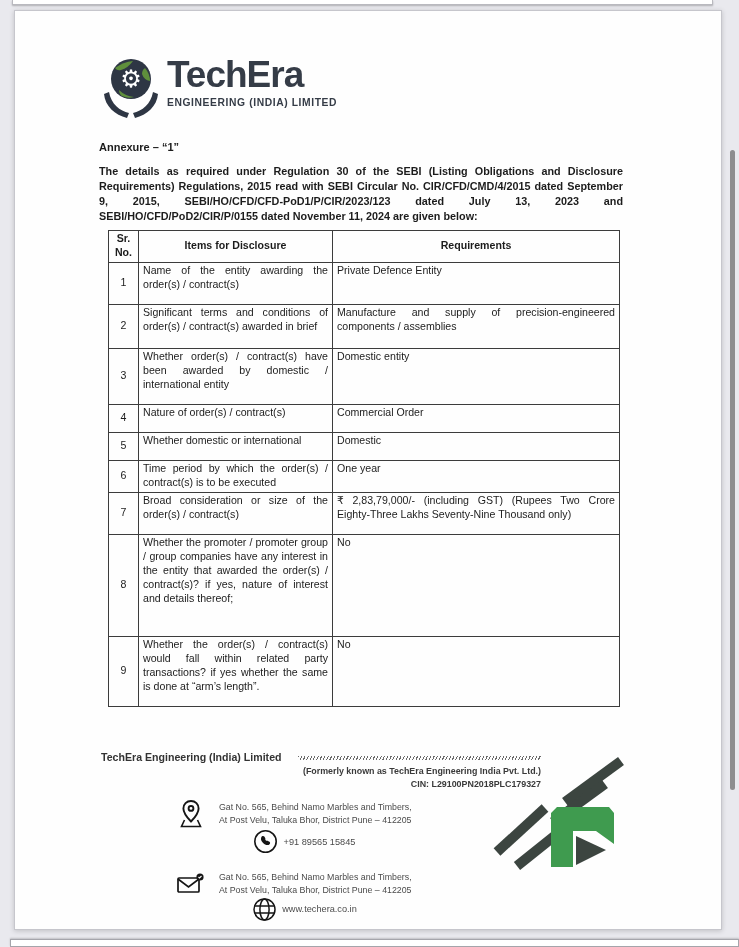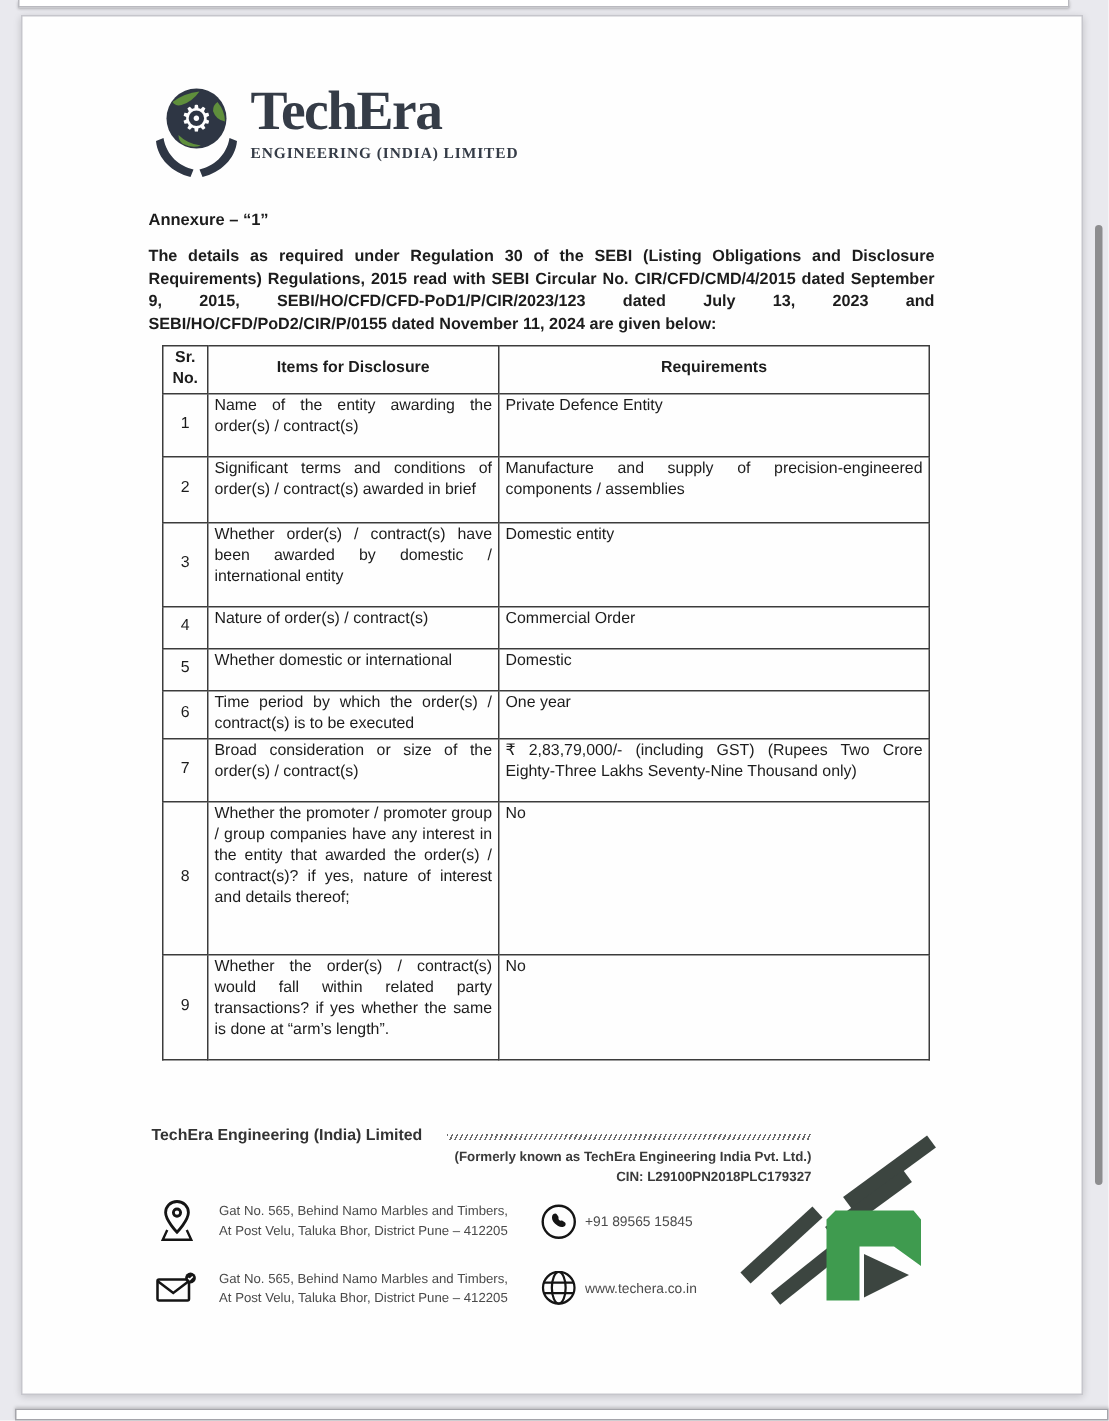--- a/index.html
+++ b/index.html
@@ -27,21 +27,21 @@
     box-shadow:0 -1px 2px rgba(0,0,0,.18);
   }
   .scrollbar {
     position:absolute; right:4px; top:150px; width:5px; height:640px;
     background:#8d8d8f; border-radius:3px;
   }
 
   
   .logo { position:absolute; left:86px; top:43px; display:flex; align-items:flex-start; }
   .logo-mark { width:60px; height:64px; margin-right:6px; }
-  .logo-text { padding-top:2px;font-family:Liberation Serif, serif; }
+  .logo-text { padding-top:2px; }
   .logo-name {
     font-size:37px; font-weight:bold; color:#353c47;
     letter-spacing:-1px; line-height:1;
   }
   .logo-sub {
     font-size:10.3px; font-weight:bold; color:#353c47;
     letter-spacing:.6px; margin-top:4px;
   }
 
   
@@ -89,21 +89,21 @@
   .company-row { display:flex; align-items:flex-start; }
   .company-name { font-size:10.6px; font-weight:bold; white-space:nowrap; }
   .hatch-line {
     flex:1; height:4px; margin:5px 0 0 16px;
     background:repeating-linear-gradient(115deg,#6b6b6b 0 1px,transparent 1px 3px);
   }
   .company-formerly { font-size:8.9px; font-weight:bold; margin-top:2.5px; color:#3a3a3a; }
   .company-cin      { font-size:8.9px; font-weight:bold; margin-top:3px; color:#3a3a3a; }
 
   .contacts { position:absolute; left:88px; top:788px; width:400px; }
-  .contact-row { display:flex; align-items:center; margin-bottom:17px; }
+  .contact-row { display:flex; align-items:center; margin-bottom:17px;flex-direction:column; }
   .c-left  { width:254px; display:flex; align-items:center; gap:13px; }
   .c-right { display:flex; align-items:center; gap:3px; }
   .addr { font-size:8.8px; color:#4a4a4a; line-height:1.45; }
   .c-val { font-size:9.2px; color:#4a4a4a; }
   .cicon { flex:0 0 auto; display:flex; align-items:center; justify-content:center; width:30px; }
 
   .footer-logo { position:absolute; left:478px; top:742px; width:134px; height:120px; }
 </style>
 </head>
 <body>

